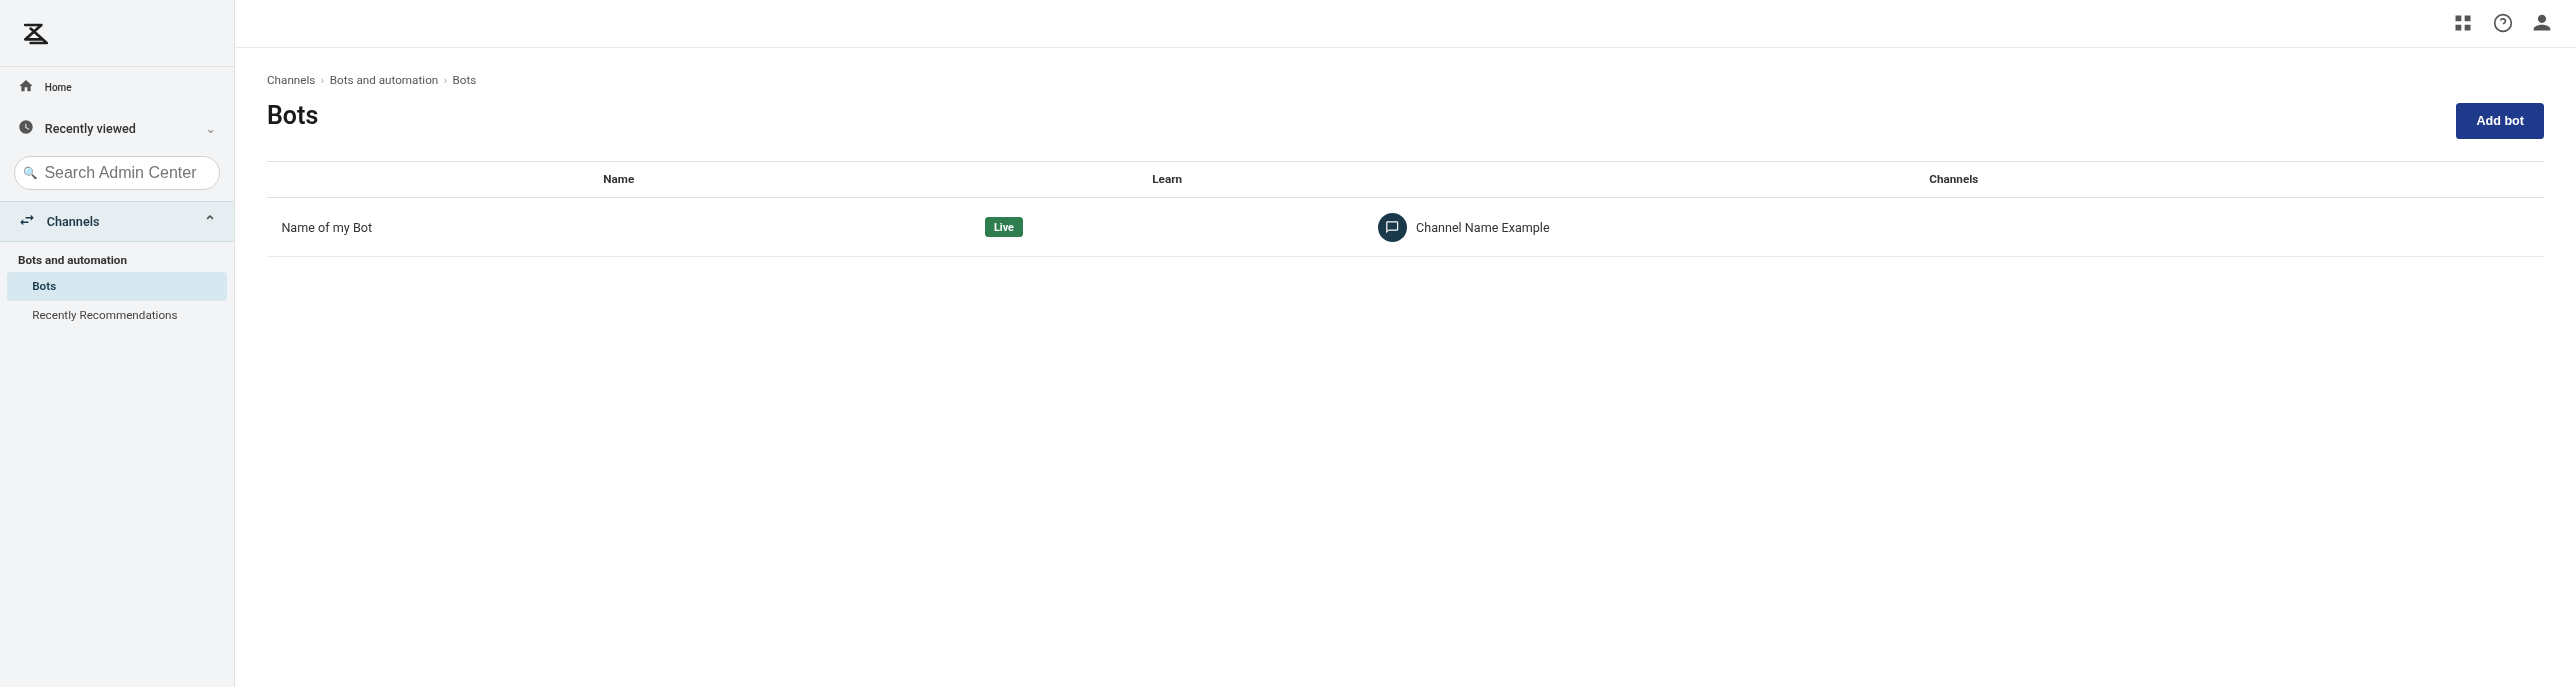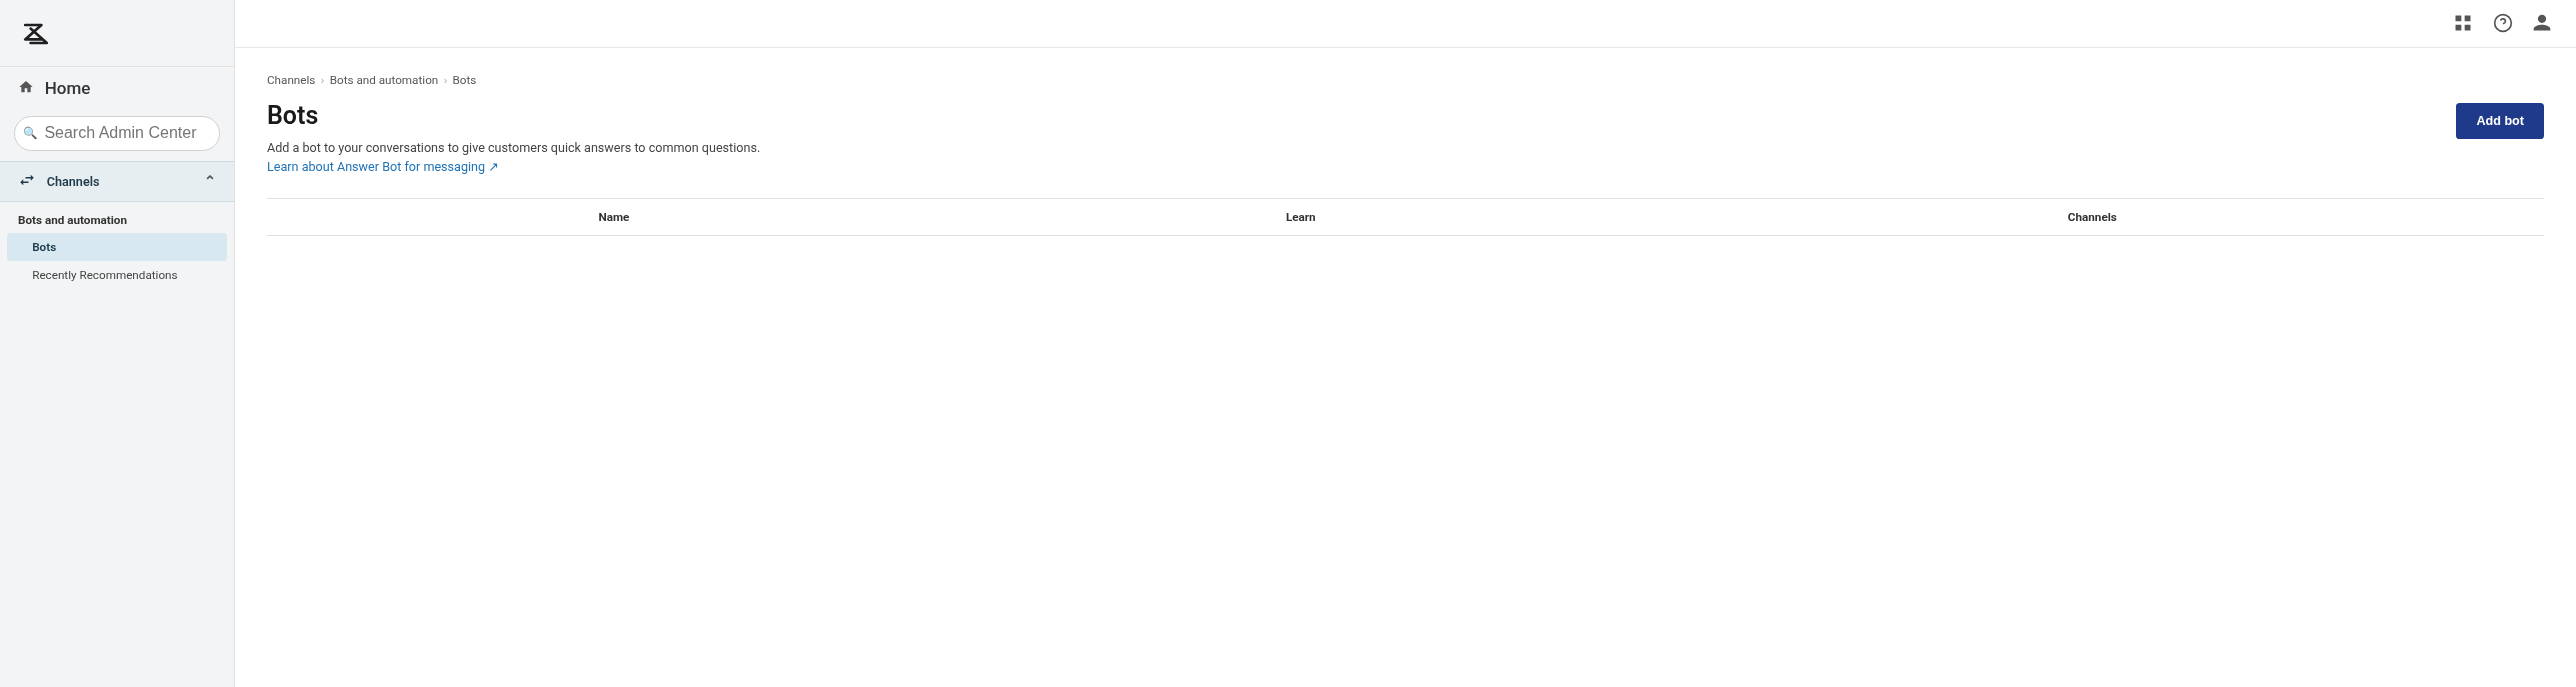--- a/index.html
+++ b/index.html
@@ -39,21 +39,21 @@
       display: flex;
       align-items: center;
       padding: 10.8px 18px;
       cursor: pointer;
       font-size: 12.6px;
       color: #333;
       gap: 10.8px;
     }
 
     .sidebar-nav-item .nav-label {
-      font-size: 17px;
+      font-size: 10px;
       font-weight: 500;
     }
 
     .sidebar-recently-viewed {
       display: flex;
       align-items: center;
       padding: 10.8px 18px;
       cursor: pointer;
       font-size: 12.6px;
       color: #333;
@@ -325,20 +325,31 @@
 
   <div class="sidebar-nav-item">
     <span>
       <svg width="16" height="16" viewBox="0 0 24 24" fill="#555">
         <path d="M10 20v-6h4v6h5v-8h3L12 3 2 12h3v8z"></path>
       </svg>
     </span>
     <span class="nav-label">Home</span>
   </div>
 
+  <div class="sidebar-recently-viewed">
+    <div class="left">
+      <span>
+        <svg width="16" height="16" viewBox="0 0 24 24" fill="#555">
+          <path d="M12 2C6.5 2 2 6.5 2 12s4.5 10 10 10 10-4.5 10-10S17.5 2 12 2zm.5 5v5.25l4.5 2.67-.75 1.23L11 13V7h1.5z"></path>
+        </svg>
+      </span>
+      <span style="font-size:12.6px;font-weight:500;color:#333;">Recently viewed</span>
+    </div>
+    <span class="chevron-icon">⌄</span>
+  </div>
 
   <div class="sidebar-search">
     <div class="sidebar-search-wrapper">
       <span class="search-icon-inner">🔍</span>
       <input type="text" placeholder="Search Admin Center" style="">
     </div>
   </div>
 
   <div class="sidebar-channels-header">
     <div class="left">
@@ -391,34 +402,44 @@
       <a class="link">Channels</a>
       <span class="sep">›</span>
       <a class="link">Bots and automation</a>
       <span class="sep">›</span>
       <span>Bots</span>
     </div>
 
     <div class="page-header">
       <div class="page-title-area">
         <h1>Bots</h1>
-        <p class="page-description">
-          <span>Add a bot to your conversations to give customers quick answers to common questions.</span>
-          <a href="#">Learn about Answer Bot for messaging ↗</a>
-        </p>
       </div>
       <button class="add-bot-btn">Add bot</button>
     </div>
 
     <table class="bots-table">
       <thead>
         <tr>
           <th>Name</th>
           <th>Learn</th>
           <th>Channels</th>
         </tr>
       </thead>
       <tbody id="table-body">
+      <tr>
+            <td>Name of my Bot</td>
+            <td><span class="status-badge status-live">Live</span></td>
+            <td>
+              <div class="channel-cell">
+                <div class="channel-icon">
+                  <svg width="14.4" height="14.4" viewBox="0 0 24 24" fill="white">
+                    <path d="M20 2H4c-1.1 0-2 .9-2 2v18l4-4h14c1.1 0 2-.9 2-2V4c0-1.1-.9-2-2-2zm0 14H6l-2 2V4h16v12z"></path>
+                  </svg>
+                </div>
+                <span>Channel Name Example</span>
+              </div>
+            </td>
+          </tr>
         </tbody>
     </table>
   </div>
 </div>
 
 
 </body></html>

